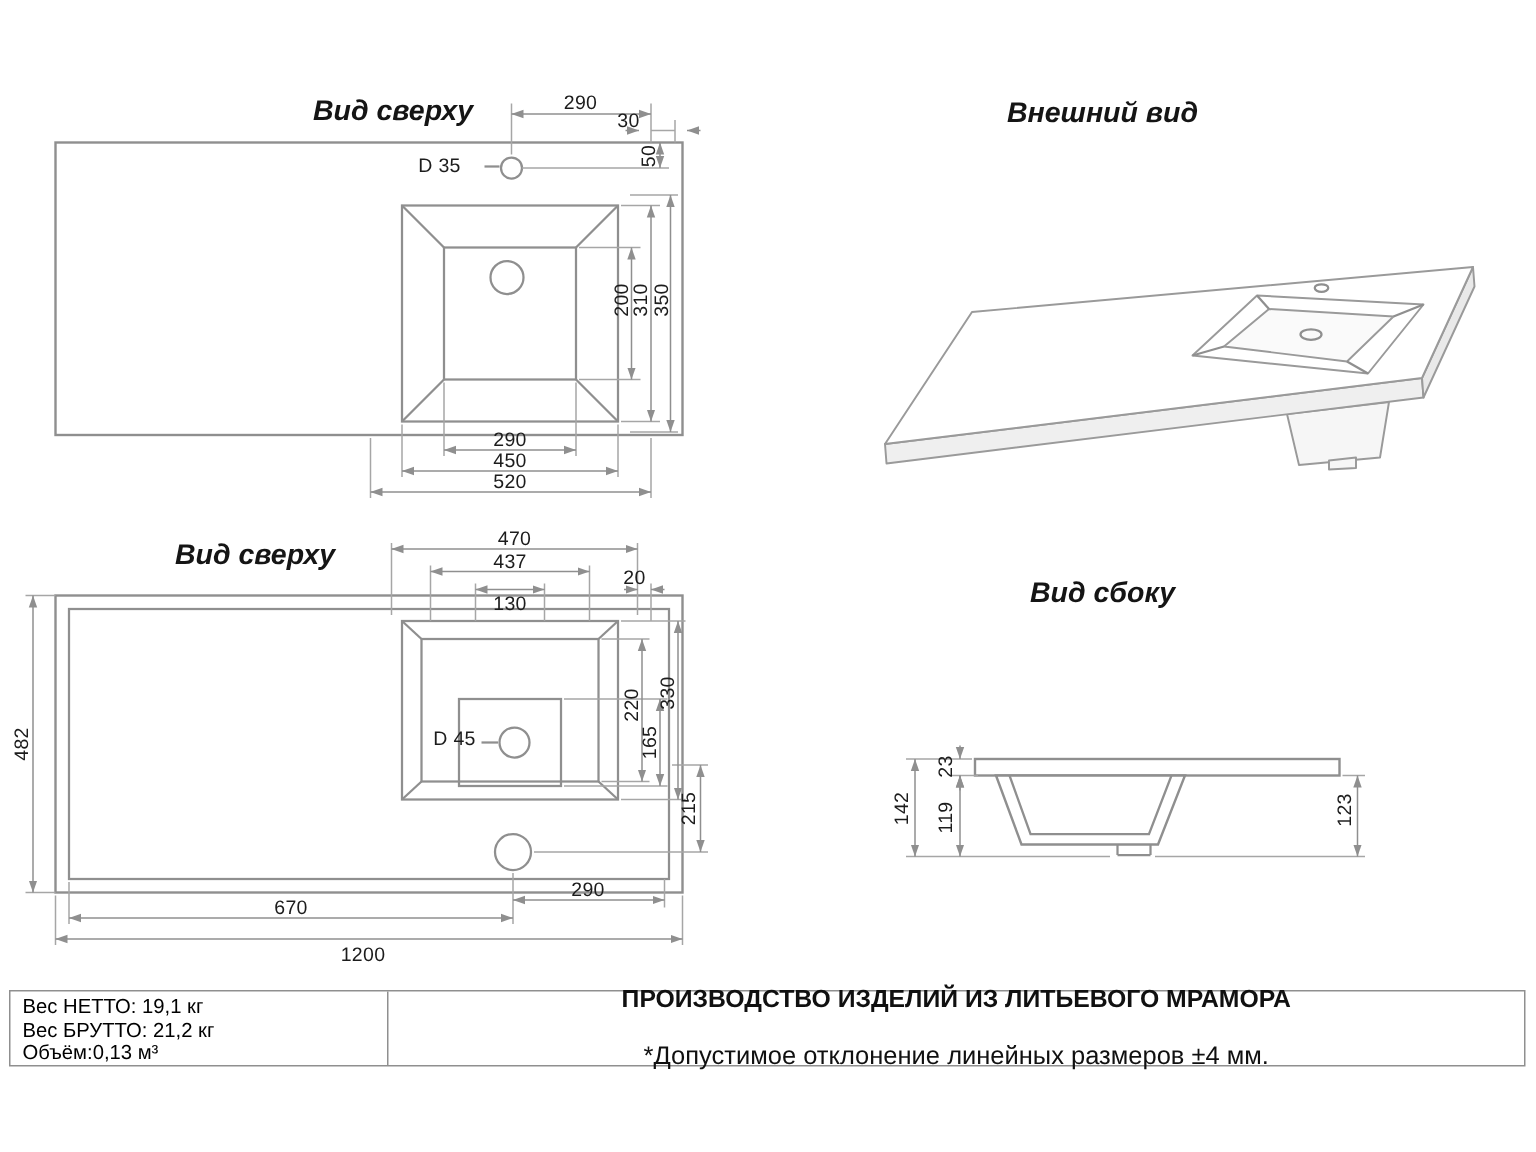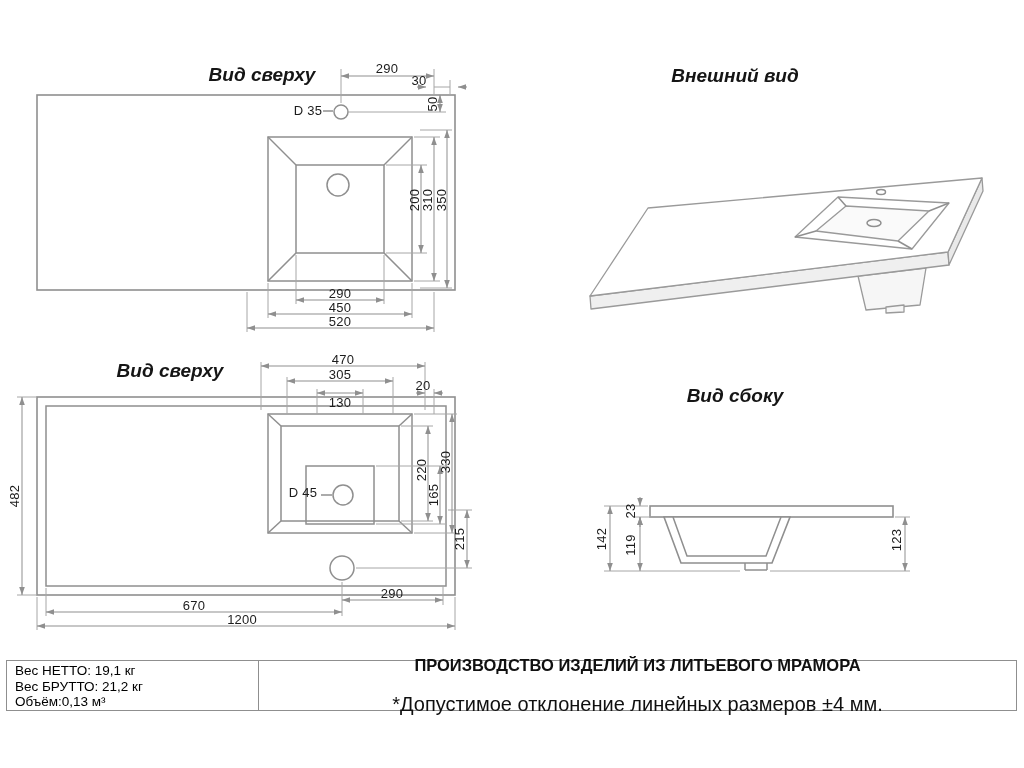--- a/index.html
+++ b/index.html
@@ -20,21 +20,21 @@
   .dim,.dimE{stroke:#8f8f8f;stroke-width:1;fill:none}
   .face{stroke:#9a9a9a;stroke-width:1.3;stroke-linejoin:round}
   
   .footer-box{position:absolute;left:6px;top:660px;width:1011px;height:51px;
     border:1.5px solid #8f8f8f;display:flex;background:#fff}
   .footer-left{width:252px;border-right:1.5px solid #8f8f8f;padding:2px 8px;
     font-size:13.5px;color:#000000;line-height:15.5px}
   .footer-right{flex:1;display:flex;flex-direction:column;align-items:center;
     justify-content:center;gap:18px;color:#101010}
   .footer-title{font-size:16.5px;font-weight:bold}
-  .footer-note{font-size:20px}
+  .footer-note{font-size:17px}
 </style>
 </head>
 <body>
 
 <div id="stage">
 
   <svg width="1024" height="768" viewBox="0 0 1024 768">
     <defs>
       <marker id="ma" markerUnits="userSpaceOnUse" markerWidth="10" markerHeight="9" refX="8" refY="4" orient="auto">
         <path d="M0,1.2 L8,4 L0,6.8 Z" fill="#8f8f8f"></path>
@@ -172,45 +172,45 @@
       <line class="dimE" x1="640" y1="497" x2="640" y2="506" marker-end="url(#ma)"></line>
       <line class="dimE" x1="640" y1="527" x2="640" y2="517" marker-end="url(#ma)"></line>
       <line class="dim" x1="640" y1="517" x2="640" y2="571" marker-start="url(#mb)" marker-end="url(#ma)"></line>
       <line class="dim" x1="905" y1="517" x2="905" y2="571" marker-start="url(#mb)" marker-end="url(#ma)"></line>
     </g>
   </svg>
 
   <div class="title" style="left:262px;top:75px">Вид сверху</div>
   <div class="lbl" style="left:387px;top:68px">290</div>
   <div class="lbl" style="left:419px;top:80px">30</div>
-  <div class="lbl" style="left:308px;top:110px">D 35</div>
+  <div class="lbl" style="left:293px;top:110px">D 35</div>
   <div class="vlbl" style="left:432px;top:104px">50</div>
   <div class="vlbl" style="left:414px;top:200px">200</div>
   <div class="vlbl" style="left:427px;top:200px">310</div>
   <div class="vlbl" style="left:441px;top:200px">350</div>
   <div class="lbl" style="left:340px;top:293px">290</div>
   <div class="lbl" style="left:340px;top:307px">450</div>
   <div class="lbl" style="left:340px;top:321px">520</div>
 
   <div class="title" style="left:735px;top:76px">Внешний вид</div>
 
   <div class="title" style="left:170px;top:371px">Вид сверху</div>
   <div class="lbl" style="left:343px;top:359px">470</div>
-  <div class="lbl" style="left:340px;top:374px">305</div>
+  <div class="lbl" style="left:340px;top:374px">437</div>
   <div class="lbl" style="left:340px;top:402px">130</div>
   <div class="lbl" style="left:423px;top:385px">20</div>
   <div class="lbl" style="left:303px;top:492px">D 45</div>
   <div class="vlbl" style="left:445px;top:462px">330</div>
   <div class="vlbl" style="left:421px;top:470px">220</div>
   <div class="vlbl" style="left:433px;top:495px">165</div>
   <div class="vlbl" style="left:459px;top:539px">215</div>
   <div class="vlbl" style="left:14px;top:496px">482</div>
   <div class="lbl" style="left:392px;top:593px">290</div>
   <div class="lbl" style="left:194px;top:605px">670</div>
-  <div class="lbl" style="left:242px;top:619px">1200</div>
+  <div class="lbl" style="left:242px;top:636px">1200</div>
 
   <div class="title" style="left:735px;top:396px">Вид сбоку</div>
   <div class="vlbl" style="left:601px;top:539px">142</div>
   <div class="vlbl" style="left:630px;top:511px">23</div>
   <div class="vlbl" style="left:630px;top:545px">119</div>
   <div class="vlbl" style="left:896px;top:540px">123</div>
 
   <div class="footer-box">
     <div class="footer-left">
       <div>Вес НЕТТО: 19,1 кг</div>

